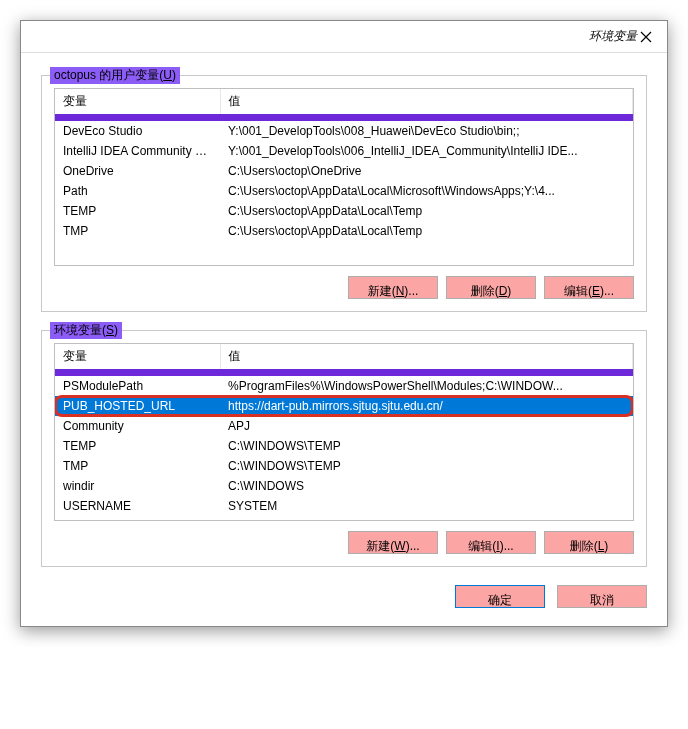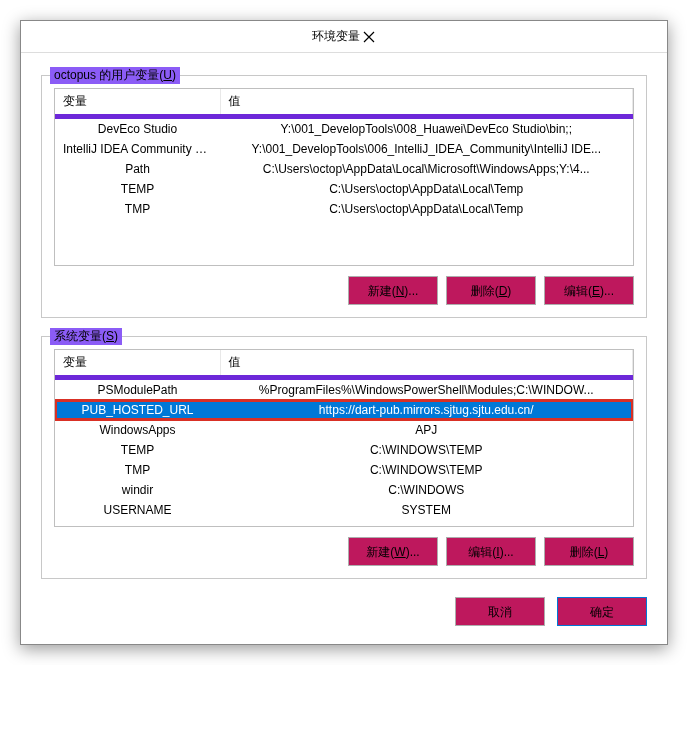--- a/index.html
+++ b/index.html
@@ -14,23 +14,24 @@
   .window {
     width: 648px;
     border: 1px solid #888;
     background: #fff;
     box-shadow: 0 4px 16px rgba(0,0,0,0.4);
   }
   .titlebar {
     height: 32px;
     display: flex;
     align-items: center;
-    justify-content: center;
+    justify-content: flex-end;
     padding: 0 12px 0 14px;
     border-bottom: 1px solid #ddd;
+    font-style: italic;
   }
   .titlebar-title { font-size: 12px; }
   .close-btn {
     width: 18px;
     height: 18px;
     display: flex;
     align-items: center;
     justify-content: center;
     font-size: 14px;
     line-height: 1;
@@ -67,51 +68,50 @@
   .tbl {
     width: 100%;
     border-collapse: collapse;
     table-layout: fixed;
   }
   .tbl th {
     text-align: left;
     font-weight: normal;
     background: #fff;
     padding: 4px 8px;
-    border-bottom: 5px solid #6d28d9;
+    border-bottom: 7px solid #6d28d9;
     border-right: 1px solid #e8e8e8;
     height: 22px;
     position: sticky;
     top: 0;
   }
   .tbl th.col-name { width: 165px; }
   .tbl td {
     padding: 3px 8px;
     white-space: nowrap;
     overflow: hidden;
     text-overflow: ellipsis;
     height: 20px;
-    text-align: center;
   }
   .tbl tr.selected td {
     background: #0078d7;
     color: #fff;
   }
-  .highlight-row { outline: 3px solid #d93025; outline-offset: -2px; }
+  .highlight-row { outline: 3px solid #d93025; outline-offset: -2px; border-radius: 7px; }
   .btn-row {
     display: flex;
     justify-content: flex-end;
     gap: 8px;
     margin-top: 10px;
   }
   .btn {
     min-width: 90px;
-    height: 29px;
+    height: 23px;
     border: 1px solid #adadad;
-    background: #be185d;
+    background: #fca5a5;
     font-size: 12px;
     font-family: inherit;
     cursor: pointer;
     padding: 6px 10px;
   }
   .btn.primary { border: 1.5px solid #0078d7; }
   .mnemonic { text-decoration: underline; }
   .bottom-row {
     display: flex;
     justify-content: flex-end;
@@ -154,20 +154,24 @@
               <tbody id="user-rows">
                   <tr>
                     <td>DevEco Studio</td>
                     <td>Y:\001_DevelopTools\008_Huawei\DevEco Studio\bin;;</td>
                   </tr>
                   <tr>
                     <td>IntelliJ IDEA Community E...</td>
                     <td>Y:\001_DevelopTools\006_IntelliJ_IDEA_Community\IntelliJ IDE...</td>
                   </tr>
                   <tr>
+                    <td>OneDrive</td>
+                    <td>C:\Users\octop\OneDrive</td>
+                  </tr>
+                  <tr>
                     <td>Path</td>
                     <td>C:\Users\octop\AppData\Local\Microsoft\WindowsApps;Y:\4...</td>
                   </tr>
                   <tr>
                     <td>TEMP</td>
                     <td>C:\Users\octop\AppData\Local\Temp</td>
                   </tr>
                   <tr>
                     <td>TMP</td>
                     <td>C:\Users\octop\AppData\Local\Temp</td>
@@ -186,42 +190,42 @@
           <button class="btn">
             <span>编辑(</span><span class="mnemonic">E</span><span>)...</span>
           </button>
         </div>
       </div>
     </div>
 
     <div class="group">
       <div class="group-box">
         <span class="group-label">
-          <span>系统变量(</span><span class="mnemonic">S</span><span>)</span>
+          <span>环境变量(</span><span class="mnemonic">S</span><span>)</span>
         </span>
         <div class="table-wrap">
           <div class="table-scroll">
             <table class="tbl">
               <thead>
                 <tr>
                   <th class="col-name">变量</th>
                   <th>值</th>
                 </tr>
               </thead>
               <tbody id="sys-rows">
                   <tr>
                     <td>PSModulePath</td>
                     <td>%ProgramFiles%\WindowsPowerShell\Modules;C:\WINDOW...</td>
                   </tr>
                   <tr class="selected highlight-row">
                     <td>PUB_HOSTED_URL</td>
                     <td>https://dart-pub.mirrors.sjtug.sjtu.edu.cn/</td>
                   </tr>
                   <tr>
-                    <td>WindowsApps</td>
+                    <td>Community</td>
                     <td>APJ</td>
                   </tr>
                   <tr>
                     <td>TEMP</td>
                     <td>C:\WINDOWS\TEMP</td>
                   </tr>
                   <tr>
                     <td>TMP</td>
                     <td>C:\WINDOWS\TEMP</td>
                   </tr>
@@ -245,18 +249,18 @@
             <span>编辑(</span><span class="mnemonic">I</span><span>)...</span>
           </button>
           <button class="btn">
             <span>删除(</span><span class="mnemonic">L</span><span>)</span>
           </button>
         </div>
       </div>
     </div>
 
     <div class="bottom-row">
+      <button class="btn primary">确定</button>
       <button class="btn">取消</button>
-      <button class="btn primary">确定</button>
     </div>
 
   </div>
 </div>
 
 </body></html>

